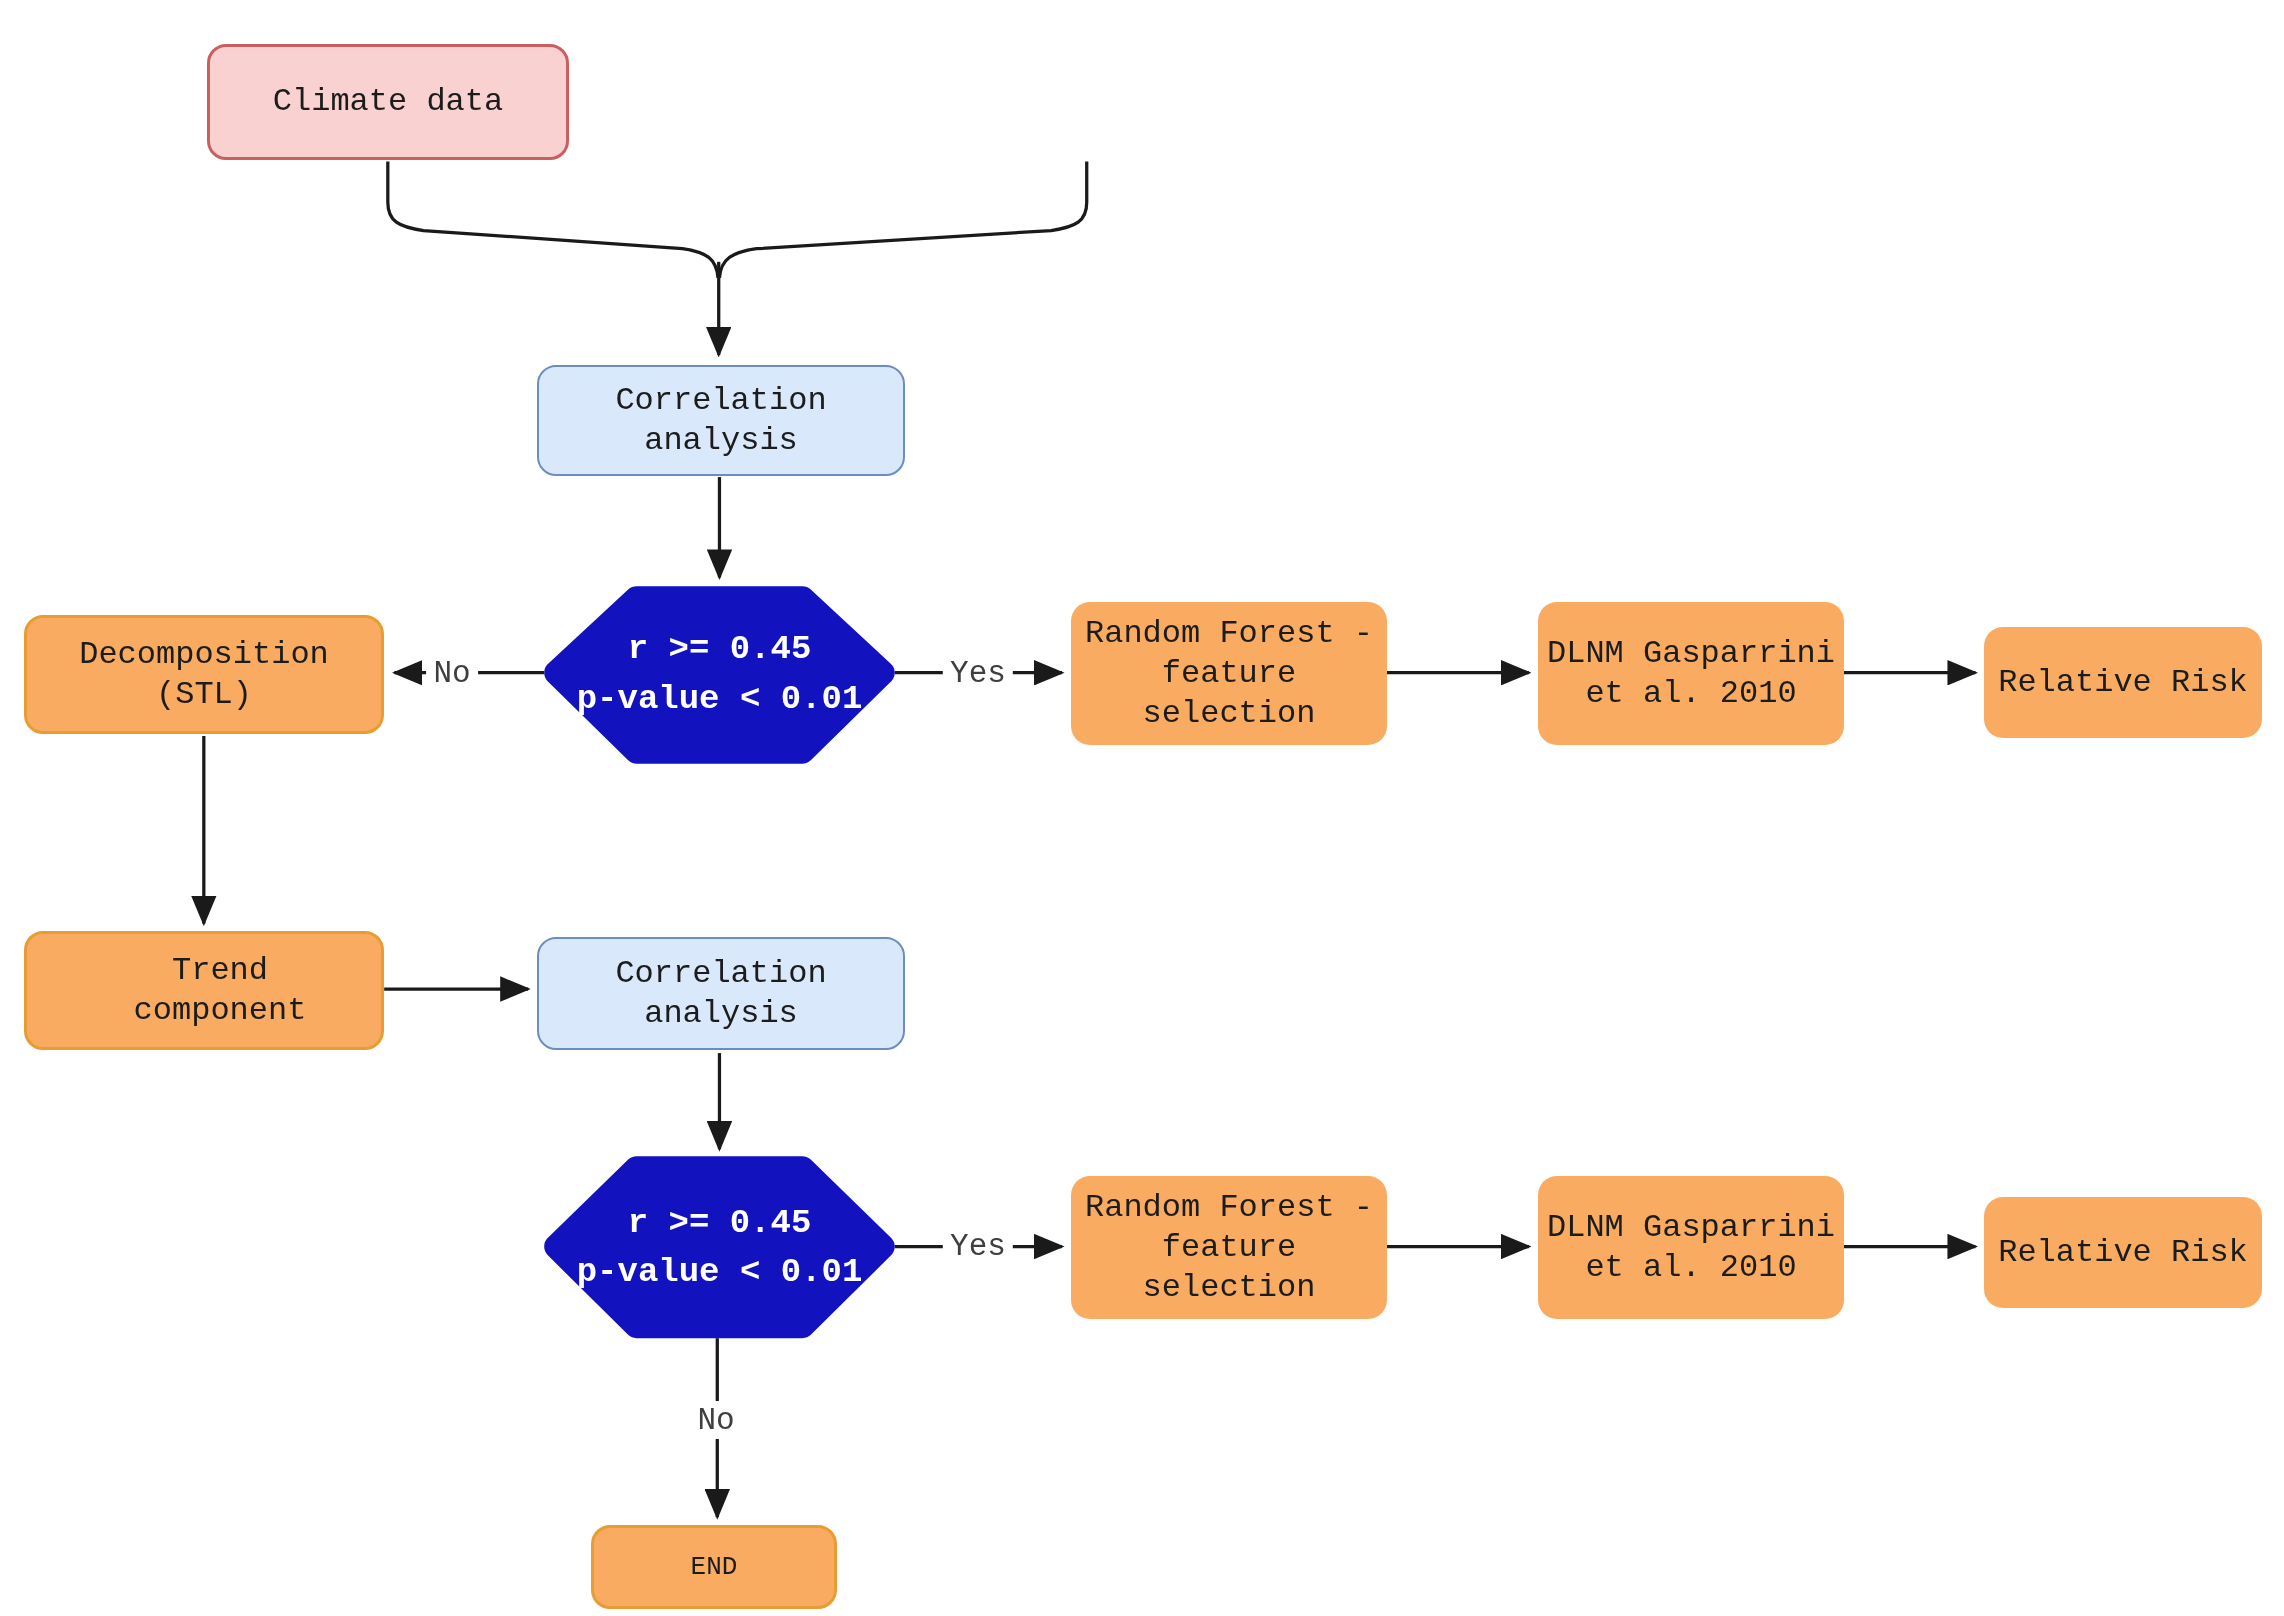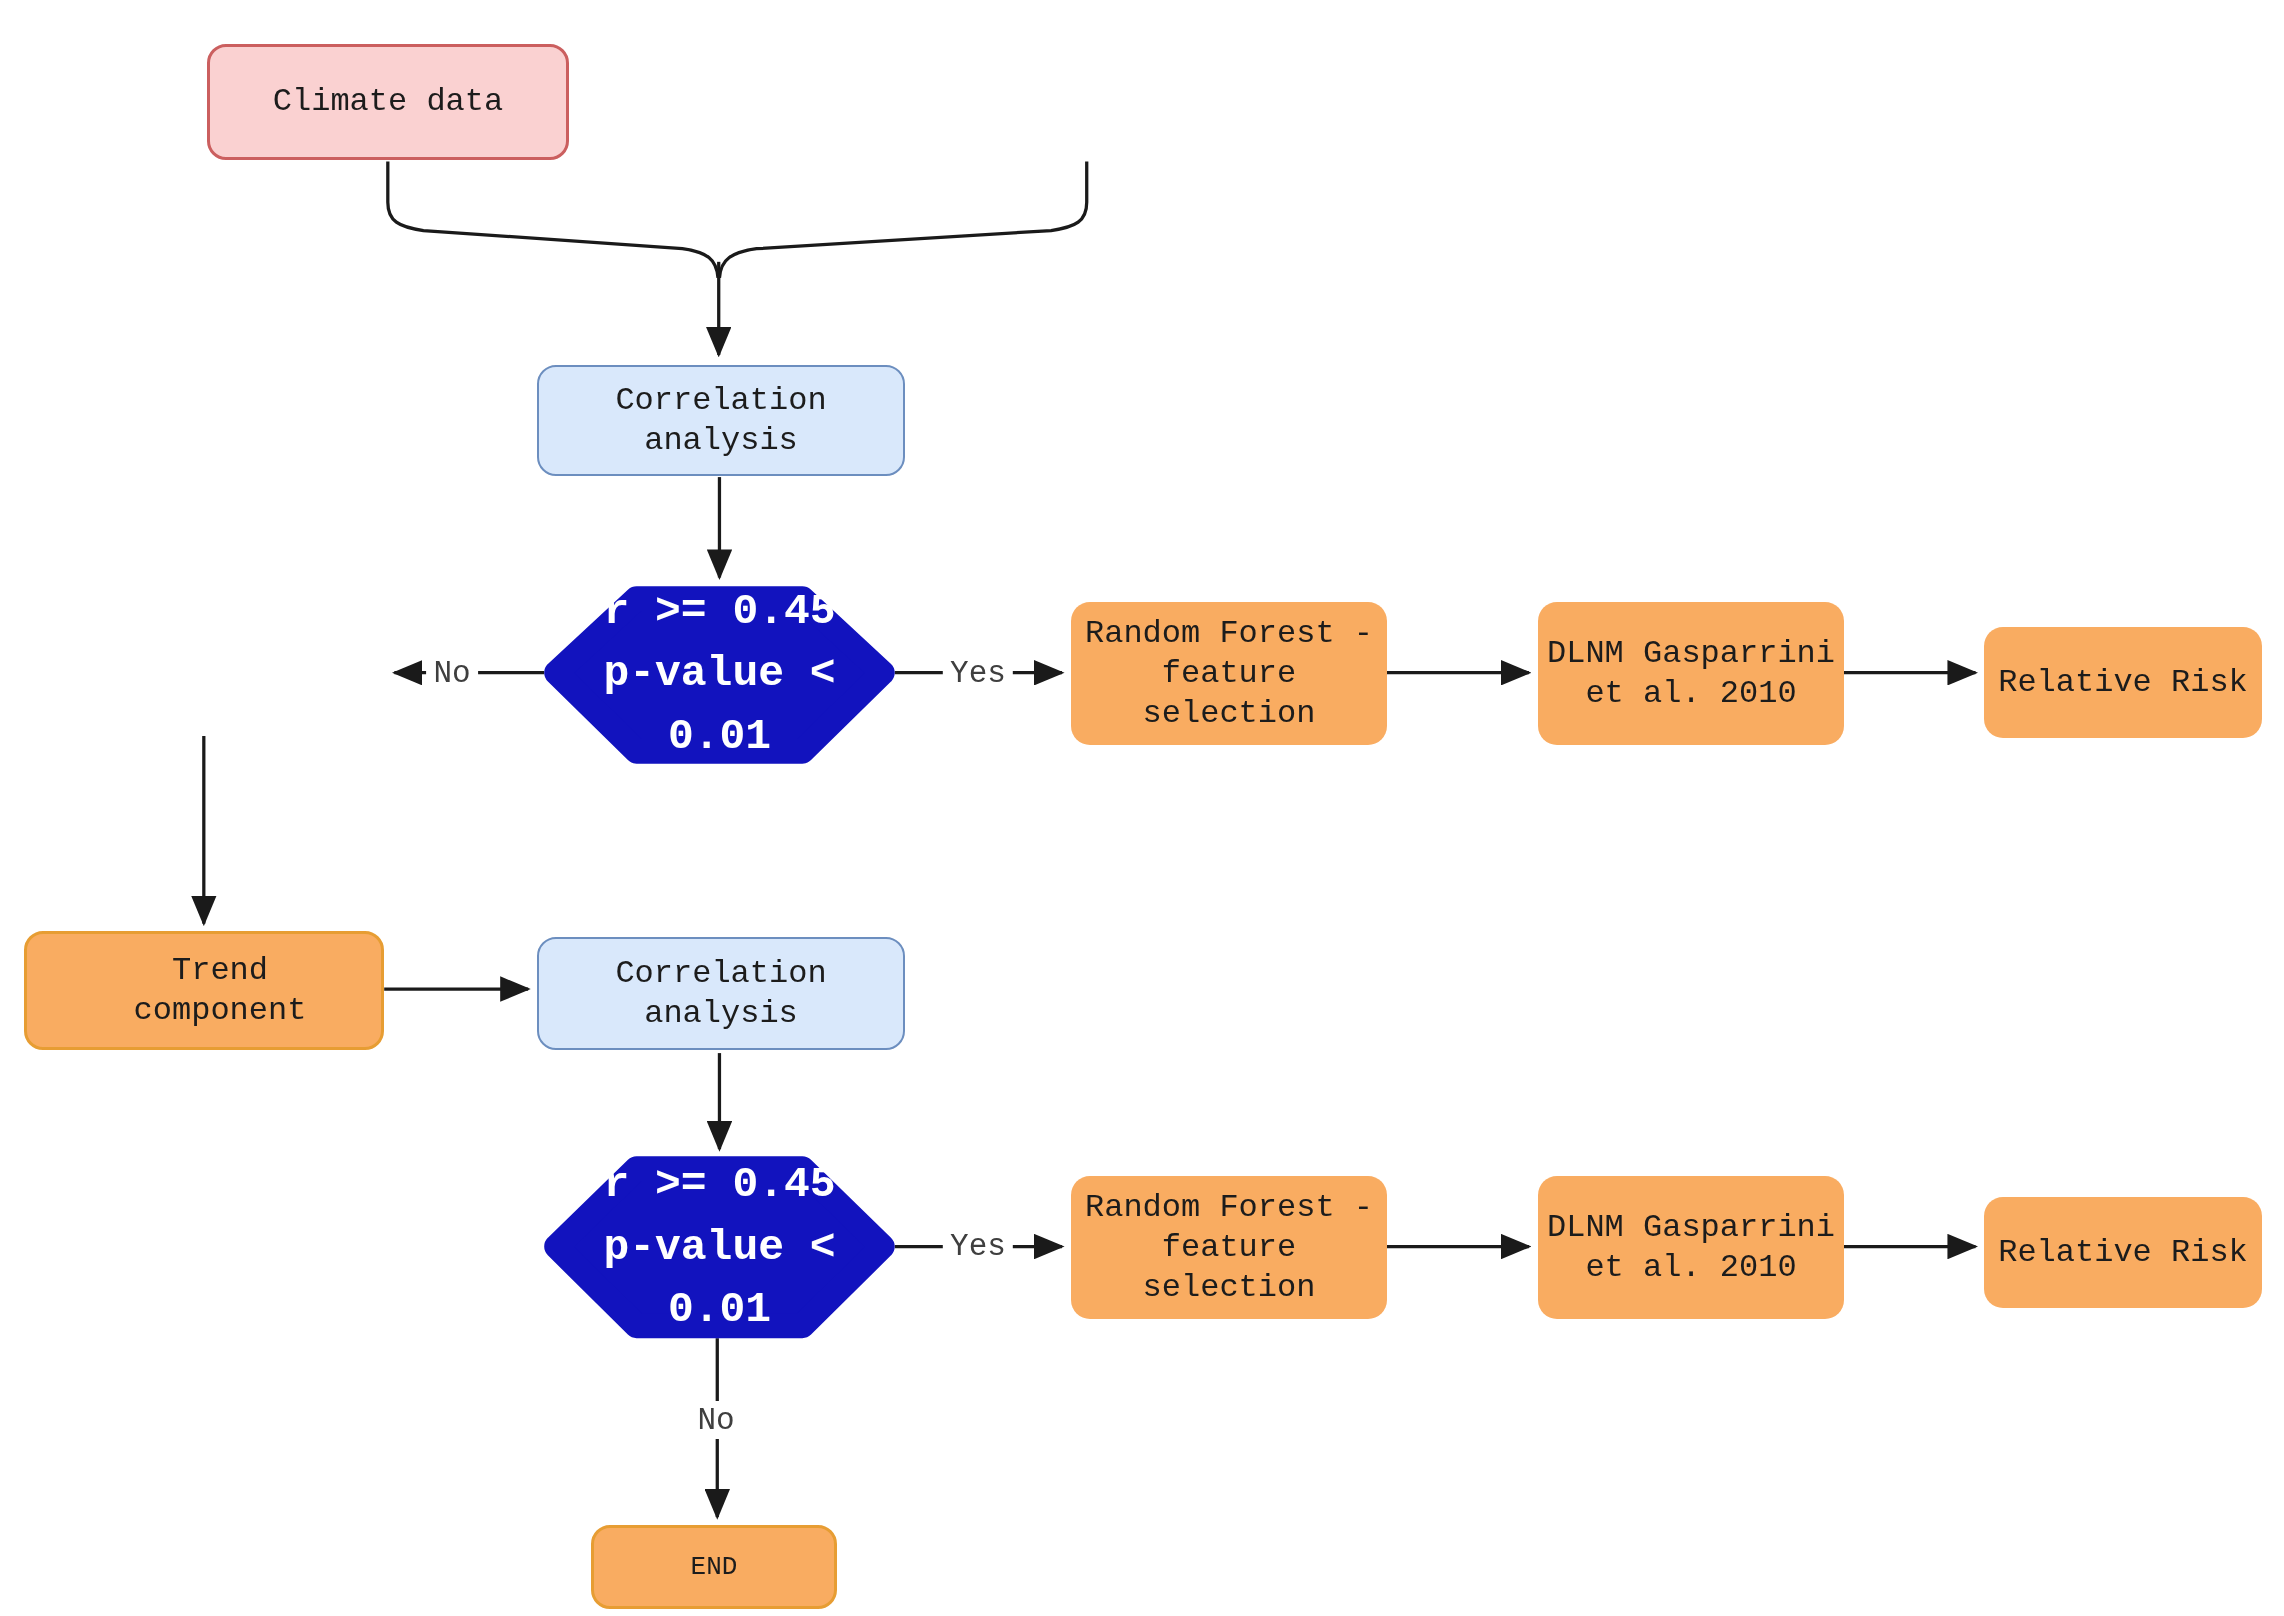--- a/index.html
+++ b/index.html
@@ -54,21 +54,21 @@
     border: 3.6px solid var(--orange-border, #E79D33);
   }
   .node--orange {
     background: var(--orange-fill, #F9AC61);
   }
   .node--hex {
     background: transparent;
     border: none;
     color: var(--hexagon-text, #ffffff);
     font-weight: 700;
-    font-size: 43px;
+    font-size: 34px;
     line-height: 1.45;
   }
   .edge-label {
     position: absolute;
     transform: translate(-50%, -50%);
     background: #ffffff;
     padding: 1.5px 7.3px;
     font-size: 31px;
     color: var(--label-text, #3F3F3F);
   }
@@ -111,20 +111,22 @@
   </svg>
 
   <div class="node node--pink" style="left:207px; top:44px; width:362px; height:116px;">Climate data</div>
 
 
   <div class="node node--blue" style="left:537px; top:365px; width:368px; height:111px;">Correlation analysis</div>
 
   <div class="node node--hex" style="left:544px; top:586px; width:351px; height:177px;">r &gt;= 0.45
 p-value &lt; 0.01</div>
 
+  <div class="node node--orange-bordered" style="left:24px; top:615px; width:360px; height:119px;">Decomposition
+(STL)</div>
 
   <div class="node node--orange" style="left:1071px; top:602px; width:316px; height:143px;">Random Forest -
 feature selection</div>
 
   <div class="node node--orange" style="left:1538px; top:602px; width:306px; height:143px;">DLNM Gasparrini
 et al. 2010</div>
 
   <div class="node node--orange" style="left:1984px; top:627px; width:278px; height:111px;">Relative Risk</div>
 
   <div class="node node--orange-bordered" style="left:24px; top:931px; width:360px; height:119px;padding-left:32px;">Trend

